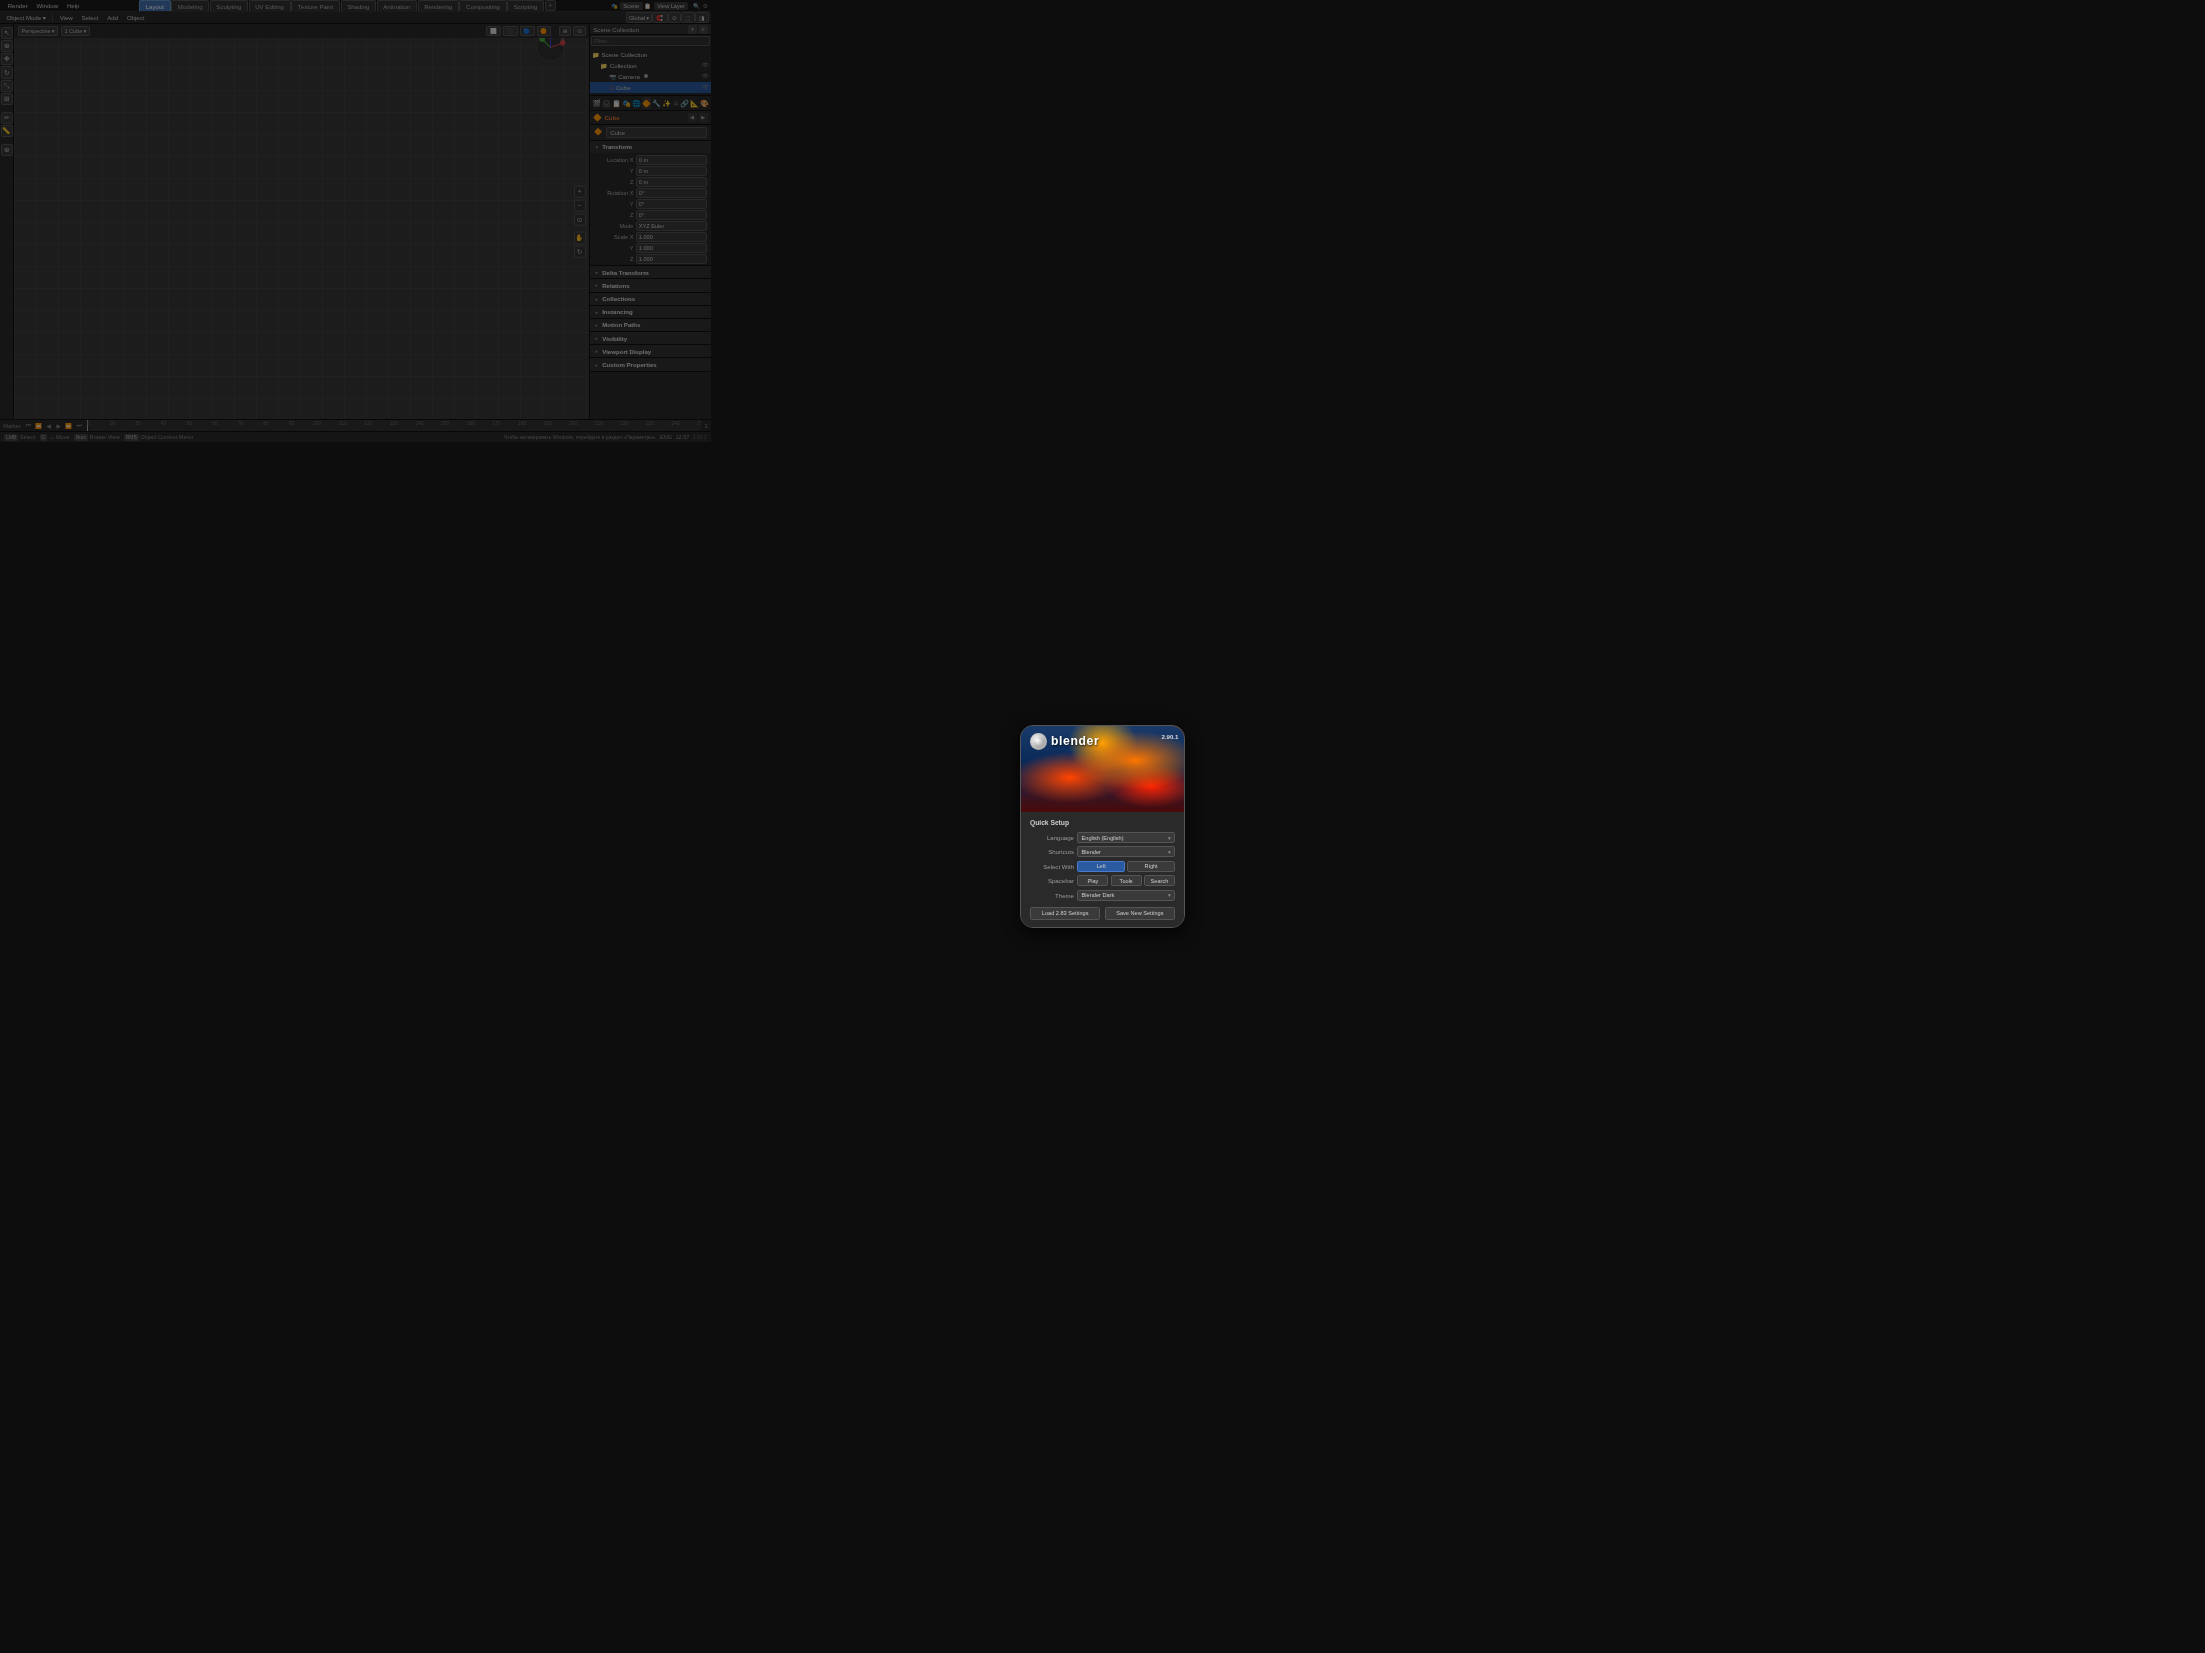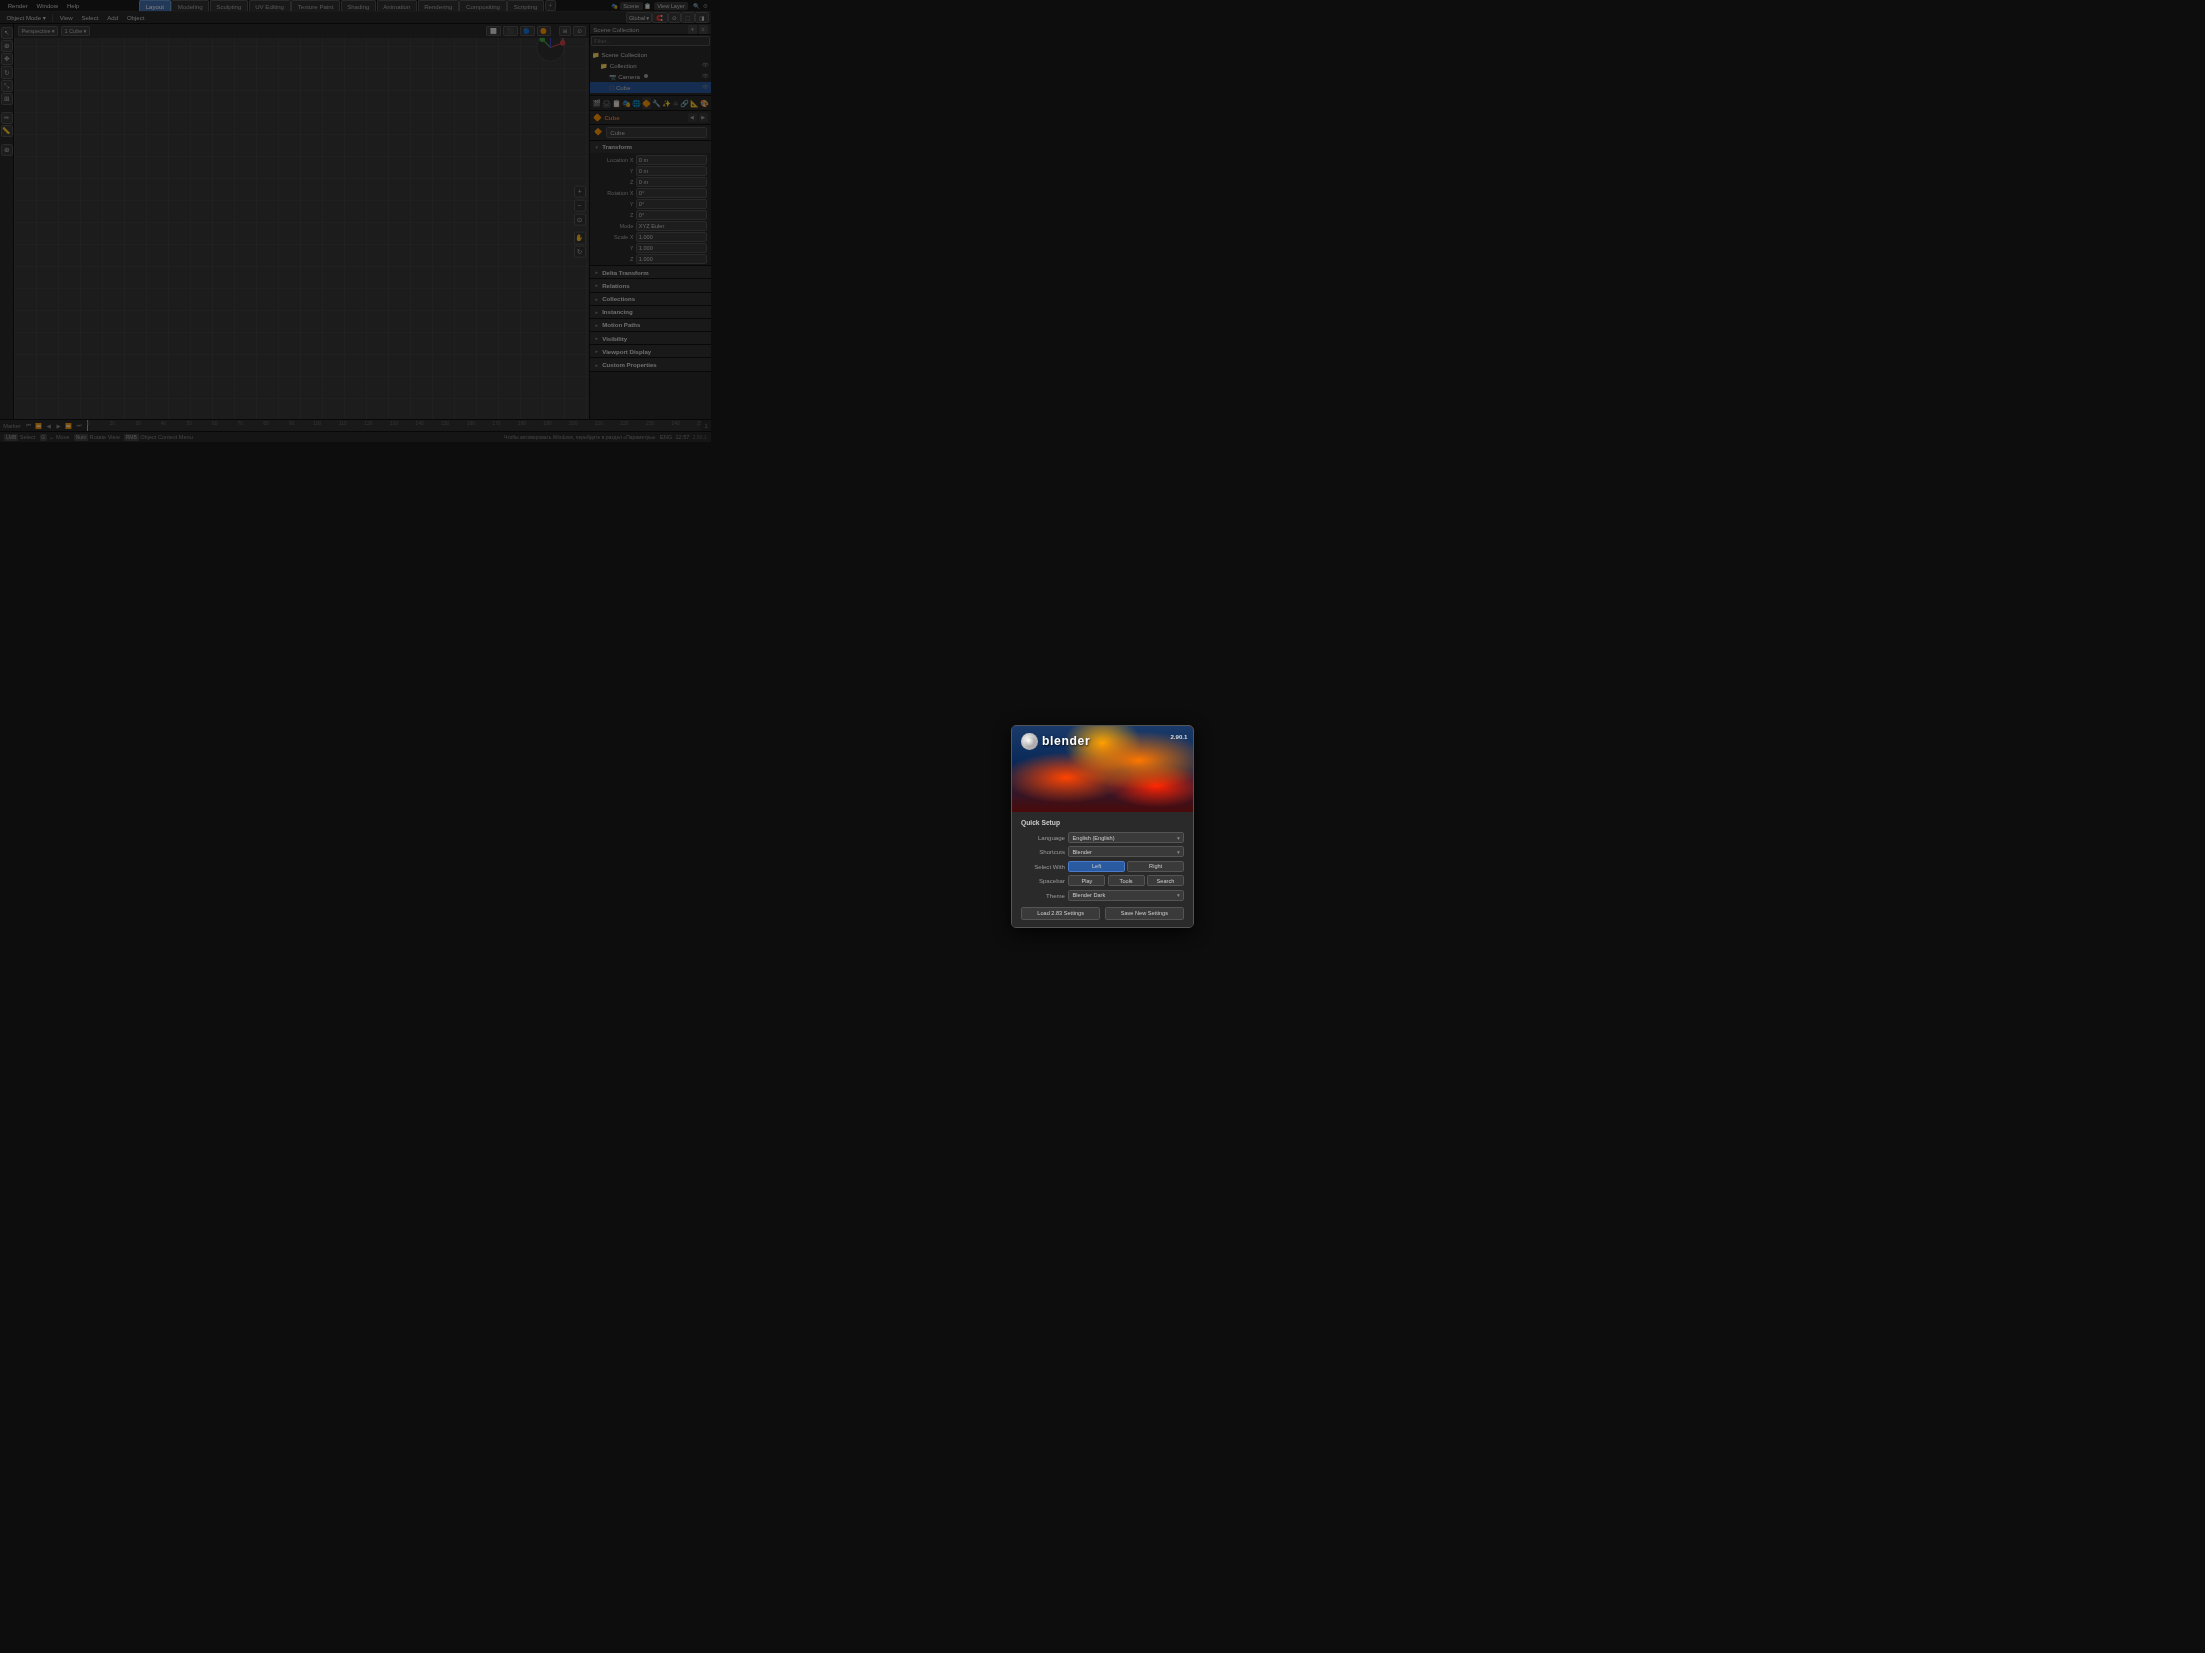--- a/index.html
+++ b/index.html
@@ -391,24 +391,24 @@
       position: fixed;
       top: 0; left: 0; right: 0; bottom: 0;
       background: rgba(0,0,0,0.5);
       z-index: 100;
       display: flex;
       align-items: center;
       justify-content: center;
     }
 
     #splash-modal {
-      width: 183px;
+      width: 165px;
       background: #2a2a2a;
       border: 0.6px solid #555;
-      border-radius: 5px;
+      border-radius: 13px;
       overflow: hidden;
       box-shadow: 0 4.4px 18px rgba(0,0,0,0.8);
     }
 
     .splash-image {
       width: 100%;
       height: 86px;
       background: linear-gradient(135deg, #1a4a8a 0%, #2a6aaa 20%, #ff6600 50%, #cc3300 80%, #660000 100%);
       position: relative;
       overflow: hidden;

